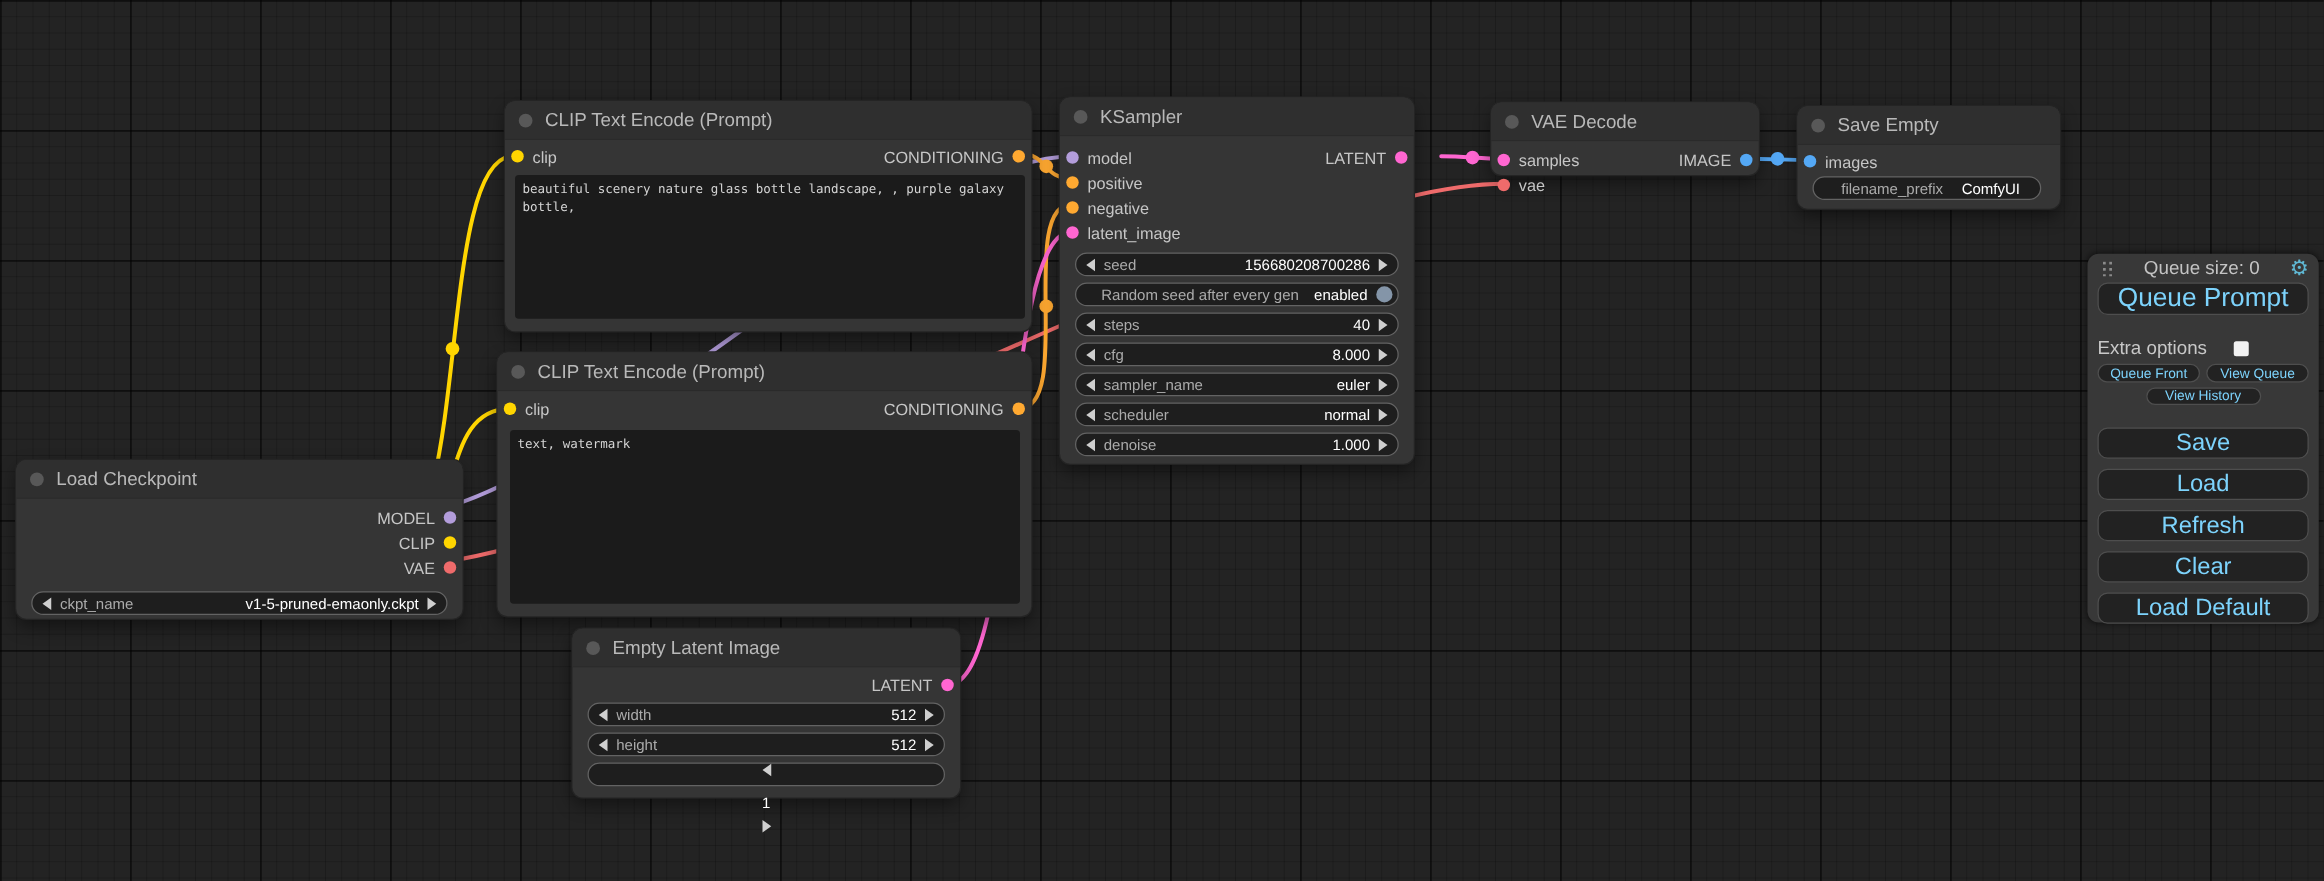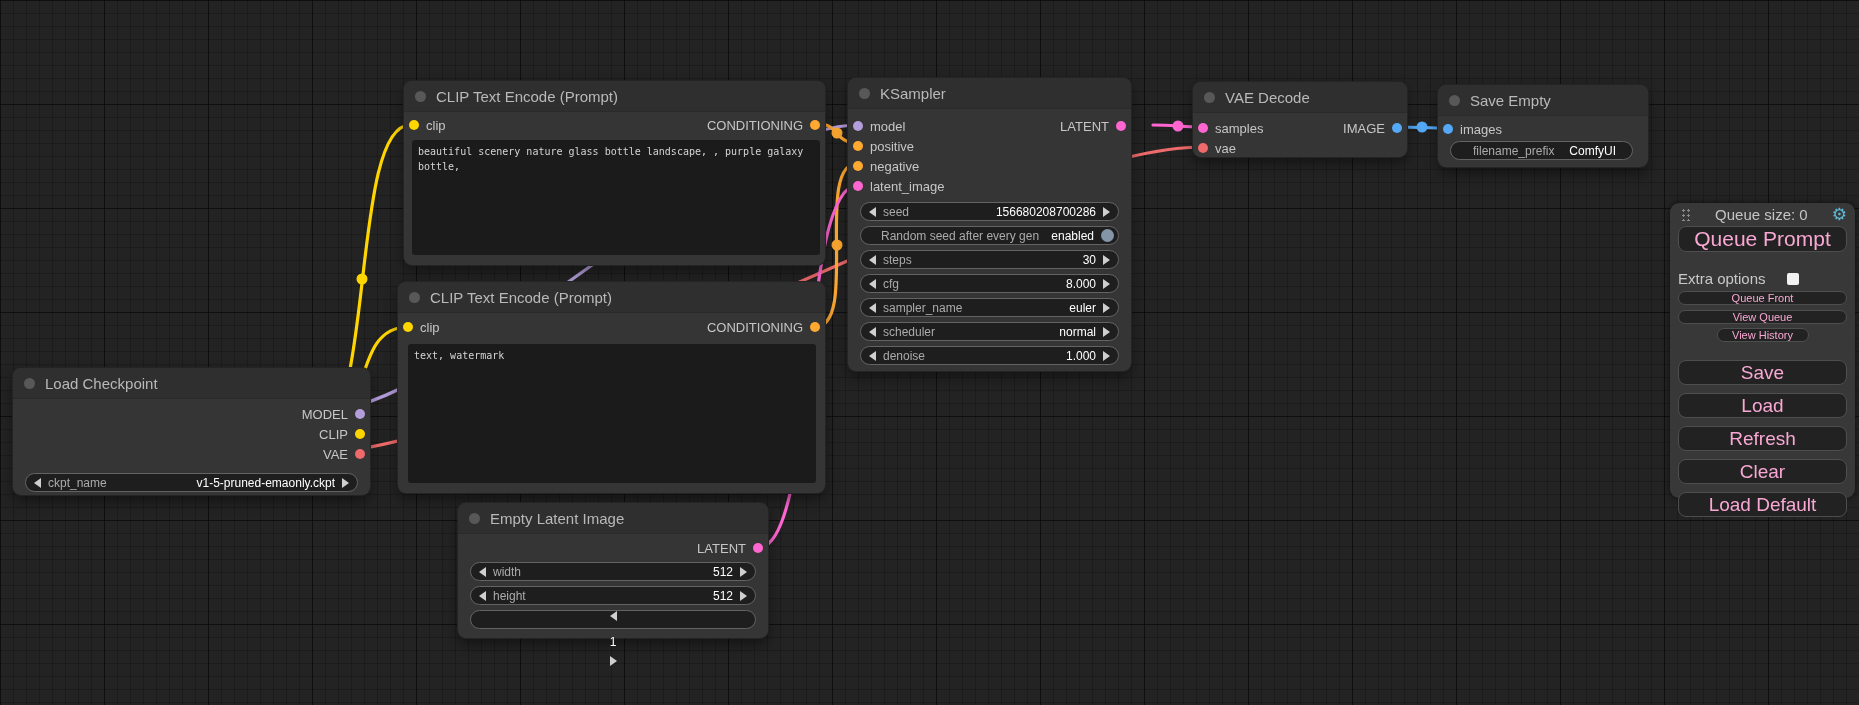--- a/index.html
+++ b/index.html
@@ -38,26 +38,26 @@
   
   .qp{position:absolute;left:1670px;top:203px;width:185px;height:295px;z-index:3;
     background:#383838;border-radius:9px;box-shadow:0 0 6px rgba(0,0,0,.6);
     color:#cfcfcf;display:flex;flex-direction:column;padding:0 8px;box-sizing:border-box;}
   .qp-top{display:flex;align-items:center;height:30px;margin-top:3px;}
   .qp-handle{width:10px;height:13px;margin-left:3px;flex:0 0 auto;
     background-image:radial-gradient(#8a8a8a 1px, transparent 1.4px);
     background-size:5px 5px;}
   .qp-size{flex:1;text-align:center;font-size:15px;color:#c4c4c4;}
   .qp-gear{font-size:17px;color:#5fb8d4;line-height:1;flex:0 0 auto;cursor:pointer;}
-  .btn{background:#222;border:1px solid #4e4e4e;border-radius:8px;color:#f9a8d4;
+  .btn{background:#222;border:1px solid #4e4e4e;border-radius:8px;color:#7dd3fc;
     display:flex;align-items:center;justify-content:center;cursor:pointer;}
   .btn-queue{height:26px;font-size:21px;margin:3px 0 6px 0;}
   .qp-extra{display:flex;align-items:center;justify-content:flex-start;gap:21px;height:20px;font-size:15px;color:#c8c8c8;margin-top:12px;}
   .qp-check{width:12px;height:12px;background:#f2f2f2;border-radius:2px;display:inline-block;}
-  .qp-pills{display:flex;gap:5px;margin-top:4px;flex-direction:column;}
+  .qp-pills{display:flex;gap:5px;margin-top:4px;}
   .pill{flex:1;height:13px;font-size:11px;border-radius:8px;padding:0 2px;}
   .pill-center{width:90px;margin:4px auto 0 auto;height:13px;font-size:11px;border-radius:8px;}
   .btn-big{height:23px;font-size:19px;margin-top:8px;}
   .btn-big:first-of-type{margin-top:14px;}
   .qp-buttons{display:flex;flex-direction:column;margin-top:4px;}
 </style>
 </head>
 <body>
 
 <div class="canvas">
@@ -218,21 +218,21 @@
       <span class="arrR"></span>
     </div>
     <div class="widget" style="margin:5px 12px 0 12px;">
       <span class="wlabel" style="padding-left:12px;">Random seed after every gen</span>
       <span class="wvalue">enabled</span>
       <span class="tcircle"></span>
     </div>
     <div class="widget" style="margin:5px 12px 0 12px;">
       <span class="arrL"></span>
       <span class="wlabel">steps</span>
-      <span class="wvalue">30</span>
+      <span class="wvalue">40</span>
       <span class="arrR"></span>
     </div>
     <div class="widget" style="margin:5px 12px 0 12px;">
       <span class="arrL"></span>
       <span class="wlabel">cfg</span>
       <span class="wvalue">8.000</span>
       <span class="arrR"></span>
     </div>
     <div class="widget" style="margin:5px 12px 0 12px;">
       <span class="arrL"></span>
@@ -247,21 +247,21 @@
       <span class="arrR"></span>
     </div>
     <div class="widget" style="margin:5px 12px 0 12px;">
       <span class="arrL"></span>
       <span class="wlabel">denoise</span>
       <span class="wvalue">1.000</span>
       <span class="arrR"></span>
     </div>
   </div>
 
-  <div class="node" style="left:1193px;top:82px;width:214px;height:75px;">
+  <div class="node" style="left:1193px;top:82px;width:214px;height:58px;">
     <div class="ntitle">
       <span class="tdot"></span>
       <span>VAE Decode</span>
     </div>
     <div class="srow" style="margin-top:5px;">
       <span class="sl">
           <i class="dot" style="background: rgb(255, 102, 209);"></i>
           <span>samples</span>
         </span>
       <span class="sr">

